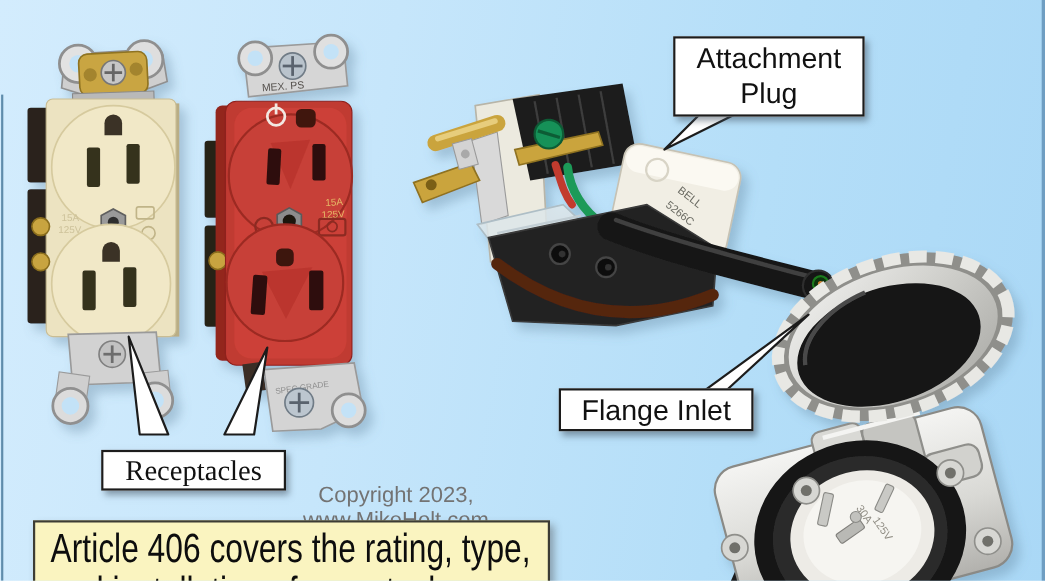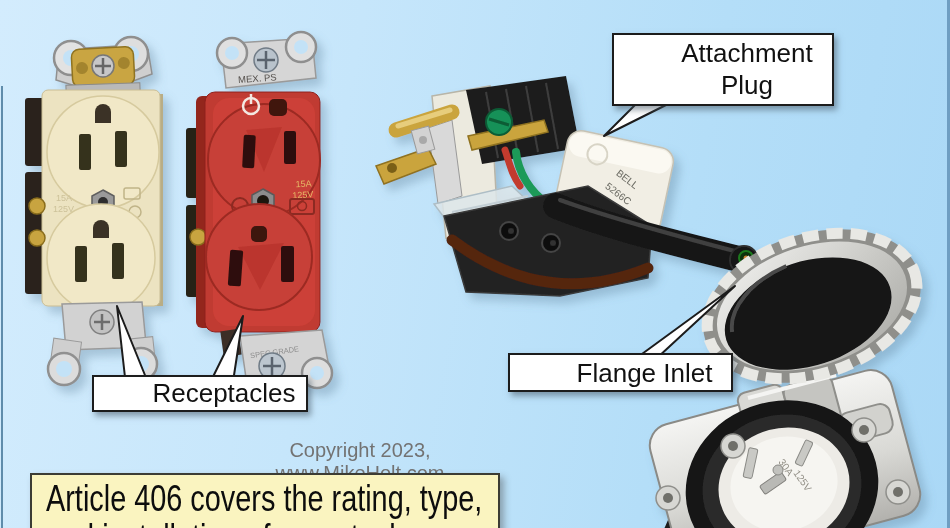--- a/index.html
+++ b/index.html
@@ -12,24 +12,24 @@
   }
   #scene{position:absolute;left:0;top:0;z-index:1;}
   .frame-right{position:absolute;right:0;top:0;width:3px;height:528px;background:#6f9ec2;z-index:6;}
   .frame-left{position:absolute;left:1px;top:86px;width:2px;height:442px;background:#5f8cab;z-index:6;}
 
   .callout{
     position:absolute;z-index:3;
     background:#ffffff;border:2px solid #1c1c1c;
     box-shadow:3px 4px 6px rgba(70,85,100,.55);
     display:flex;flex-direction:column;align-items:center;justify-content:center;
-    font-size:26px;line-height:1.22;color:#111;text-align:center;padding-left:48px;
+    font-size:26px;line-height:1.22;color:#111;text-align:center;
   }
   #callout-attachment{left:612px;top:33px;width:170px;height:69px;}
-  #callout-receptacles{left:92px;top:375px;width:164px;height:33px;}
+  #callout-receptacles{left:92px;top:409px;width:164px;height:33px;font-family:Liberation Serif, serif;}
   #callout-flange{left:508px;top:353px;width:173px;height:35px;justify-content:flex-end;}
 
   #copyright{
     position:absolute;left:220px;top:439px;width:280px;z-index:2;
     text-align:center;font-size:20px;color:#737373;
   }
 
   #caption{
     position:absolute;left:30px;top:473px;width:452px;height:80px;z-index:3;
     background:#faf4c0;border:2px solid #3c3c34;

